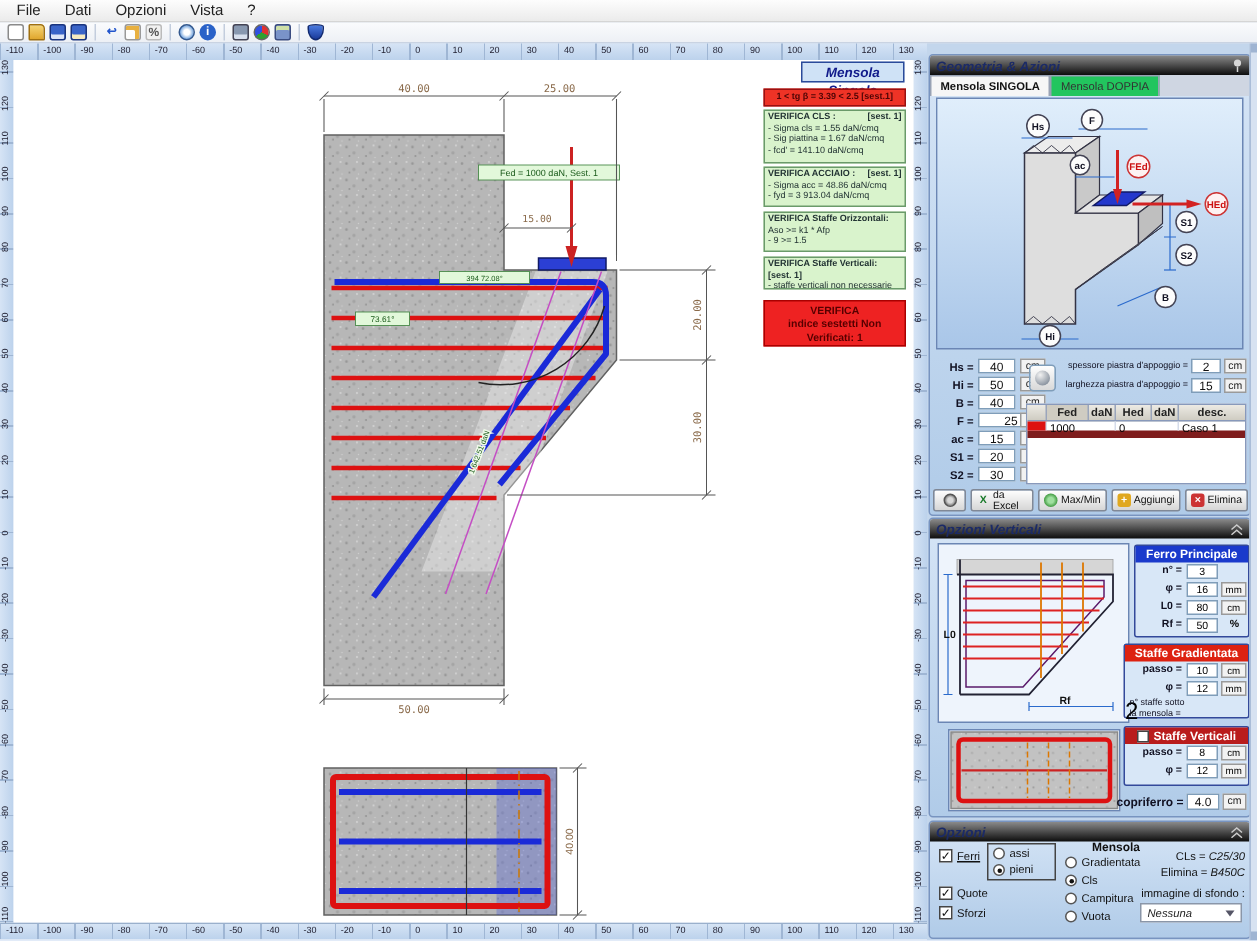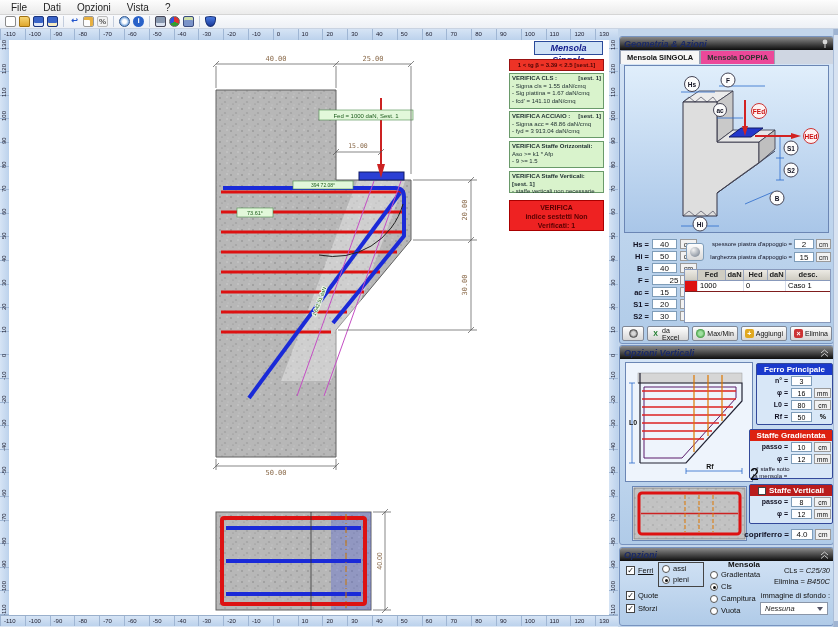--- a/index.html
+++ b/index.html
@@ -23,30 +23,30 @@
 .note-red{background:#ee3326;border-color:#991111;color:#4d0505;font-weight:bold;text-align:center}
 .title-box{position:absolute;left:525px;top:1px;width:69px;height:14px;background:#cfe2f6;border:1px solid #2a4a9a;color:#101a8a;font-size:9px;font-weight:bold;font-style:italic;text-align:center;line-height:12px}
 .verdict{position:absolute;left:500px;top:160px;width:95px;height:31px;background:#ee2222;border:1px solid #aa0000;color:#570000;font-weight:bold;font-size:7px;text-align:center;padding-top:2px;line-height:1.3}
 
 .sidebar{position:absolute;left:618px;top:29px;width:220px;height:598px;background:#c3d6ec}
 .panel{position:absolute;left:1px;width:215px;border:1px solid #7894c0;background:linear-gradient(#d6e5f6,#b0cbe8);border-radius:3px}
 .phead{height:13px;background:linear-gradient(#8a8a8a,#0d0d0d);color:#1b2a66;font-size:9px;font-weight:bold;font-style:italic;display:flex;justify-content:space-between;align-items:center;padding:0 4px;border-radius:2px 2px 0 0}
 .tabs{position:absolute;left:0px;top:13px;width:213px;height:14px;background:#cfd6e2;display:flex;font-size:7.5px}
 .tab{padding:1px 6px;border:1px solid #98a2b4;border-bottom:none;display:flex;align-items:center}
 .tab.active{background:#f6f6f6;font-weight:bold;color:#111}
-.tab.inactive{background:#ec4899;color:#333;font-weight:bold}
+.tab.inactive{background:#22c55e;color:#333;font-weight:normal}
 .diag{position:absolute;border:1px solid #6b86b4;background:linear-gradient(#e2eefb,#a9c6e8)}
 .frow-l{position:absolute;font-size:7.5px;font-weight:bold;color:#112;text-align:right}
 .inbox{position:absolute;background:#fff;border:1px solid #7f9db9;font-size:8px;text-align:center;line-height:9px;color:#111}
 .unit{position:absolute;background:#f2f2f2;border:1px solid #9a9a9a;font-size:7px;text-align:center;line-height:9px;color:#222}
 .plbl{position:absolute;font-size:6px;color:#112;text-align:right}
 .tbl{position:absolute;background:#fff;border:1px solid #8899bb;font-size:7.5px}
 .tbl .hrow{display:flex;background:#ddd9d0;border-bottom:1px solid #8899bb;height:11px}
 .tbl .hc{border-right:1px solid #9aa5bb;background:linear-gradient(#eceae4,#cfccc2);text-align:center;line-height:10px;font-weight:bold;color:#222}
-.tbl .drow{display:flex;height:11px;border-bottom:1px solid #7f1d1d}
+.tbl .drow{display:flex;height:11px;border-bottom:5px solid #7f1d1d}
 .tbl .dc{border-right:1px solid #d5dcea;padding-left:2px;line-height:10px}
 .btnrow{position:absolute;display:flex;gap:3px;align-items:center}
 .btn{height:15px;background:linear-gradient(#fefefe,#d6d6d6);border:1px solid #808896;border-radius:2px;font-size:7px;display:flex;align-items:center;gap:2px;padding:0 3px;color:#111;flex:1 1 auto;justify-content:center}
 .icn{width:9px;height:9px;border-radius:2px;font-size:7px;line-height:9px;text-align:center;font-weight:bold;flex:0 0 auto}
 .grp{position:absolute;border:1px solid #33499a;background:#d8e7f7;border-radius:2px}
 .gtit{height:11px;color:#fff;font-size:8px;font-weight:bold;text-align:center;line-height:11px;display:flex;align-items:center;justify-content:center;gap:3px}
 .grow{position:relative;height:11px;margin-top:1px}
 .grow .gl{position:absolute;right:44px;font-size:7px;font-weight:bold;color:#112;top:1px}
 .grow .gv{position:absolute;right:20px;top:0;width:21px;height:10px;background:#fff;border:1px solid #7f9db9;font-size:7px;text-align:center;line-height:9px}
 .grow .gu{position:absolute;right:1px;top:0;width:17px;height:10px;background:#f2f2f2;border:1px solid #9a9a9a;font-size:6.5px;text-align:center;line-height:9px}

